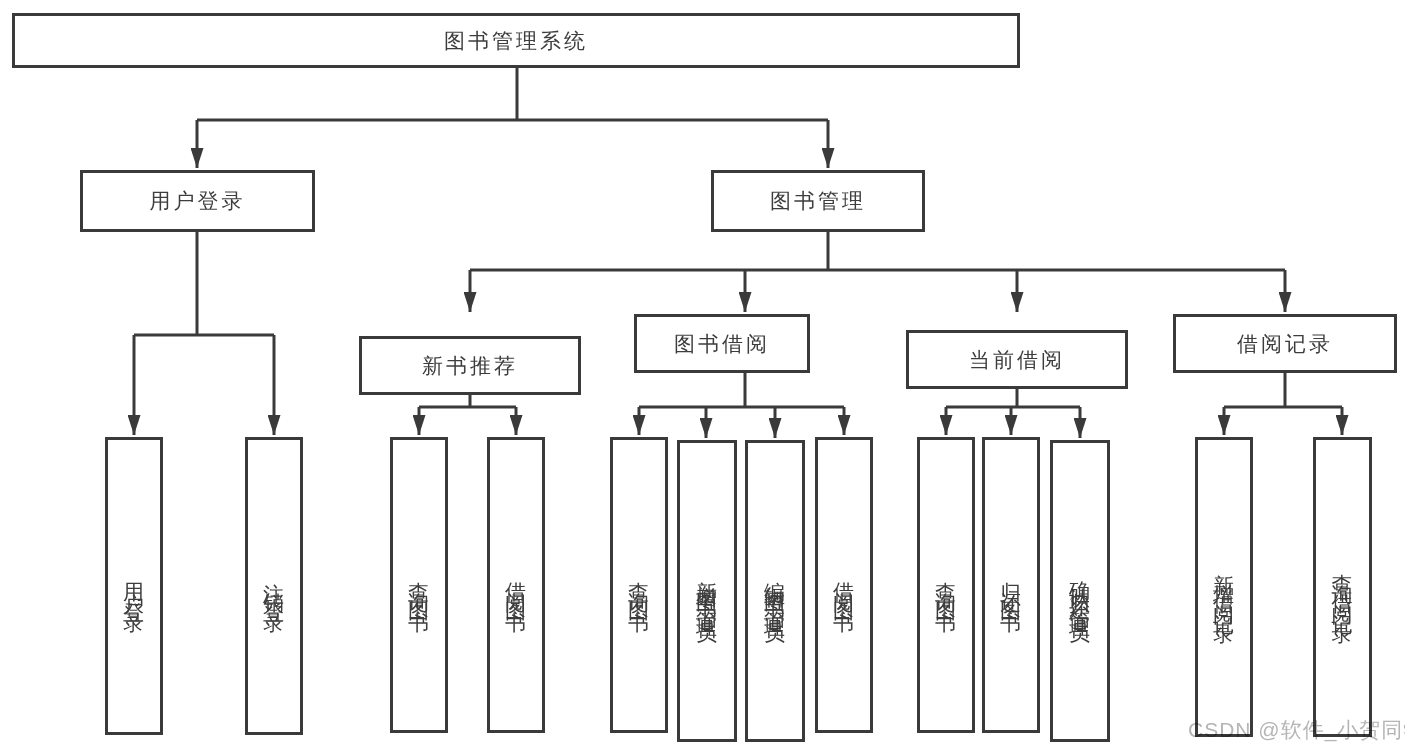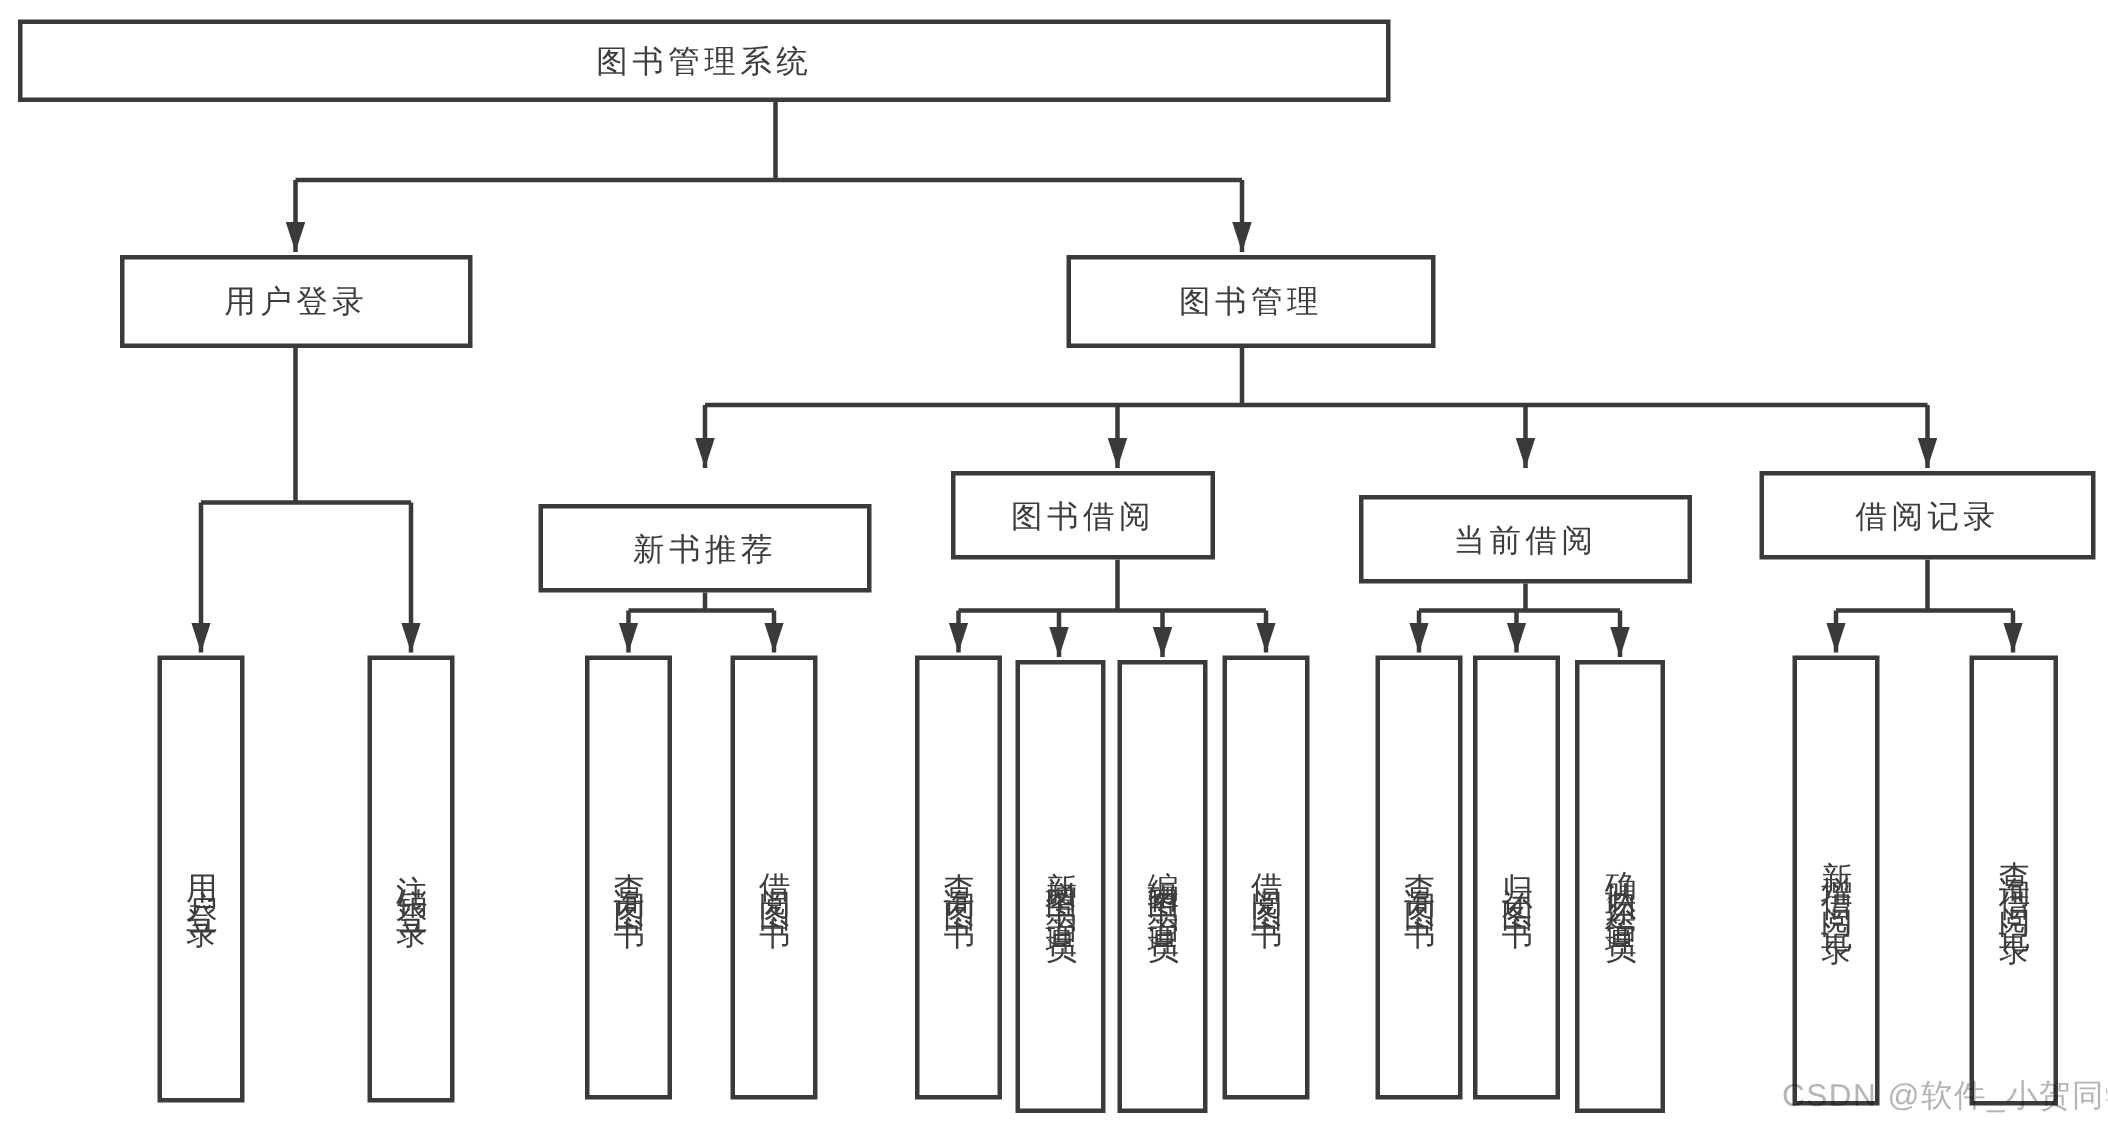--- a/index.html
+++ b/index.html
@@ -82,28 +82,28 @@
       <path d="M946,407 V435" marker-end="url(#arrow)"></path>
       <path d="M1011,407 V435" marker-end="url(#arrow)"></path>
       <path d="M1080,407 V438" marker-end="url(#arrow)"></path>
 
       <path d="M1285,373 V407 M1224,407 H1342"></path>
       <path d="M1224,407 V435" marker-end="url(#arrow)"></path>
       <path d="M1342,407 V435" marker-end="url(#arrow)"></path>
     </g>
   </svg>
 
-  <div class="box h-box" style="left:12px;top:13px;width:915px;height:55px;">
+  <div class="box h-box" style="left:12px;top:13px;width:1008px;height:55px;">
     <span>图书管理系统</span>
   </div>
 
   <div class="box h-box" style="left:80px;top:170px;width:235px;height:62px;">
     <span>用户登录</span>
   </div>
-  <div class="box h-box" style="left:711px;top:170px;width:246px;height:62px;">
+  <div class="box h-box" style="left:711px;top:170px;width:214px;height:62px;">
     <span>图书管理</span>
   </div>
 
   <div class="box v-box" style="left:105px;top:437px;width:58px;height:298px;">
     <span class="v-text">用户登录</span>
   </div>
   <div class="box v-box" style="left:245px;top:437px;width:58px;height:298px;">
     <span class="v-text">注销登录</span>
   </div>
 

